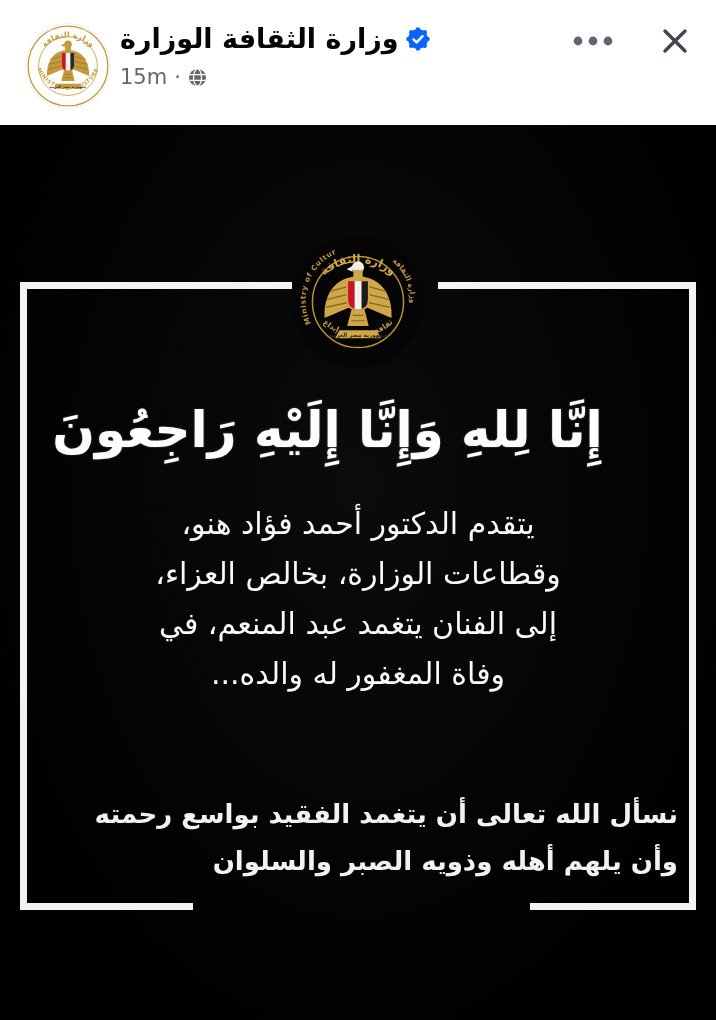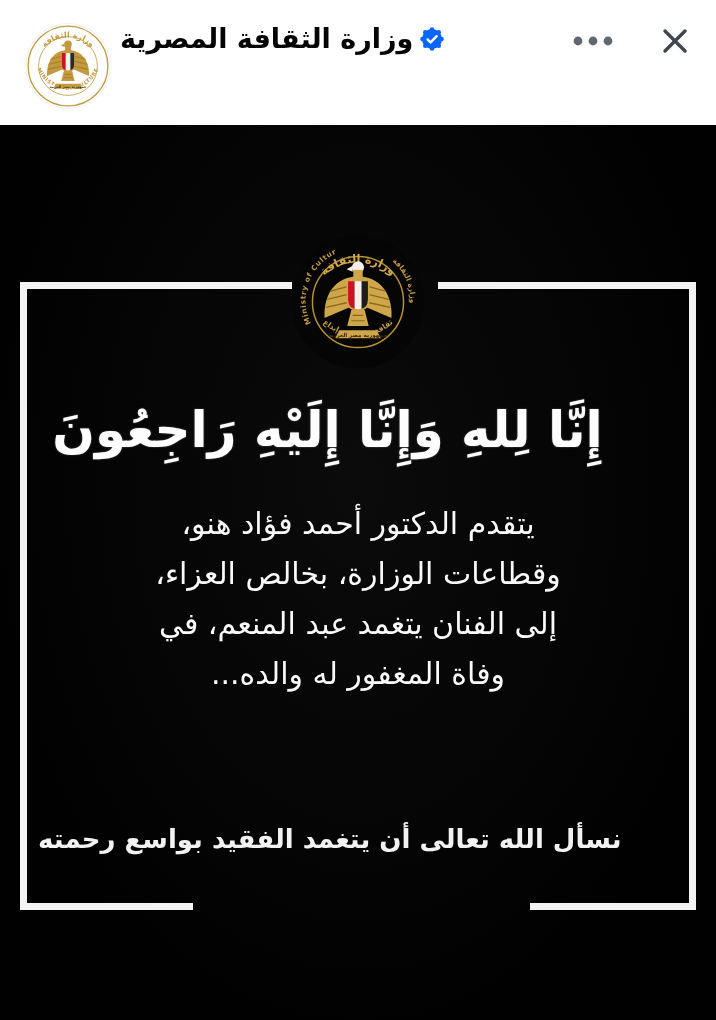--- a/index.html
+++ b/index.html
@@ -52,22 +52,22 @@
     text-shadow:0 0 2px rgba(255,255,255,.35);
     white-space:nowrap;
     margin-left:44px;
   }
   .body-text{
     position:absolute; left:38px; top:374px; width:640px;
     direction:rtl; text-align:center; color:#fafafa;
     font-size:30px; font-weight:400; line-height:50px;
   }
   .dua-text{
-    position:absolute; left:38px; top:691px; width:640px;
-    direction:rtl; text-align:left; color:#f2f2f2;
+    position:absolute; left:38px; top:666px; width:640px;
+    direction:rtl; text-align:right; color:#f2f2f2;
     font-size:26px; font-weight:700; line-height:47px;
   }
   .gold-arc{ fill:#c49a3f; }
 </style>
 </head>
 <body>
 
 <div class="viewport">
 
   <div class="post-header">
@@ -108,34 +108,43 @@
           <path d="M45 56 L55 56 L58 68 L42 68 Z" fill="#c49a3f"></path>
           <path d="M46 60 L54 60 M45 64 L55 64" stroke="#9a7728" stroke-width="0.9"></path>
           <path d="M36 71 h28 l3 6 h-34 z" fill="#c49a3f"></path>
           <text x="50" y="76" font-size="4.2" text-anchor="middle" fill="#4d3a12" font-weight="bold">جمهورية مصر العربية</text>
         </g>
       </svg>
     </div>
 
     <div class="header-text">
       <div class="name-row">
-        <span class="page-name">وزارة الثقافة المصرية</span>
+        <span class="page-name">وزارة الثقافة الوزارة</span>
         <svg class="badge" viewBox="0 0 24 24">
           <g fill="#0866ff">
             <circle cx="12" cy="12" r="10"></circle>
             <circle cx="21.5" cy="12" r="2.3"></circle>
               <circle cx="18.7" cy="18.7" r="2.3"></circle>
             <circle cx="12" cy="21.5" r="2.3"></circle>
               <circle cx="5.3" cy="18.7" r="2.3"></circle>
             <circle cx="2.5" cy="12" r="2.3"></circle>
               <circle cx="5.3" cy="5.3" r="2.3"></circle>
             <circle cx="12" cy="2.5" r="2.3"></circle>
               <circle cx="18.7" cy="5.3" r="2.3"></circle>
           </g>
           <polyline points="7.5,12.4 10.6,15.4 16.6,9.2" fill="none" stroke="#fff" stroke-width="2.4" stroke-linecap="round" stroke-linejoin="round"></polyline>
+        </svg>
+      </div>
+      <div class="meta-row">
+        <span>15m</span>
+        <span class="meta-sep">·</span>
+        <svg width="19" height="19" viewBox="0 0 20 20">
+          <circle cx="10" cy="10" r="9" fill="#65676b"></circle>
+          <ellipse cx="10" cy="10" rx="4.2" ry="9" fill="none" stroke="#fff" stroke-width="1.3"></ellipse>
+          <path d="M1.6 7 H18.4 M1.6 13 H18.4" stroke="#fff" stroke-width="1.3" fill="none"></path>
         </svg>
       </div>
     </div>
 
     <div class="header-actions">
       <button class="icon-btn" aria-label="more options">
         <svg width="42" height="12" viewBox="0 0 42 12">
           <circle cx="6" cy="6" r="4.4" fill="#606770"></circle>
           <circle cx="21" cy="6" r="4.4" fill="#606770"></circle>
           <circle cx="36" cy="6" r="4.4" fill="#606770"></circle>
@@ -209,16 +218,17 @@
 
     <div class="body-text">
       <div>يتقدم الدكتور أحمد فؤاد هنو،</div>
       <div>وقطاعات الوزارة، بخالص العزاء،</div>
       <div>إلى الفنان يتغمد عبد المنعم،  في</div>
       <div>وفاة المغفور له والده...</div>
     </div>
 
     <div class="dua-text">
       <div>نسأل الله تعالى أن يتغمد الفقيد بواسع رحمته</div>
+      <div>وأن يلهم أهله وذويه الصبر والسلوان</div>
     </div>
 
   </div>
 </div>
 
 </body></html>

